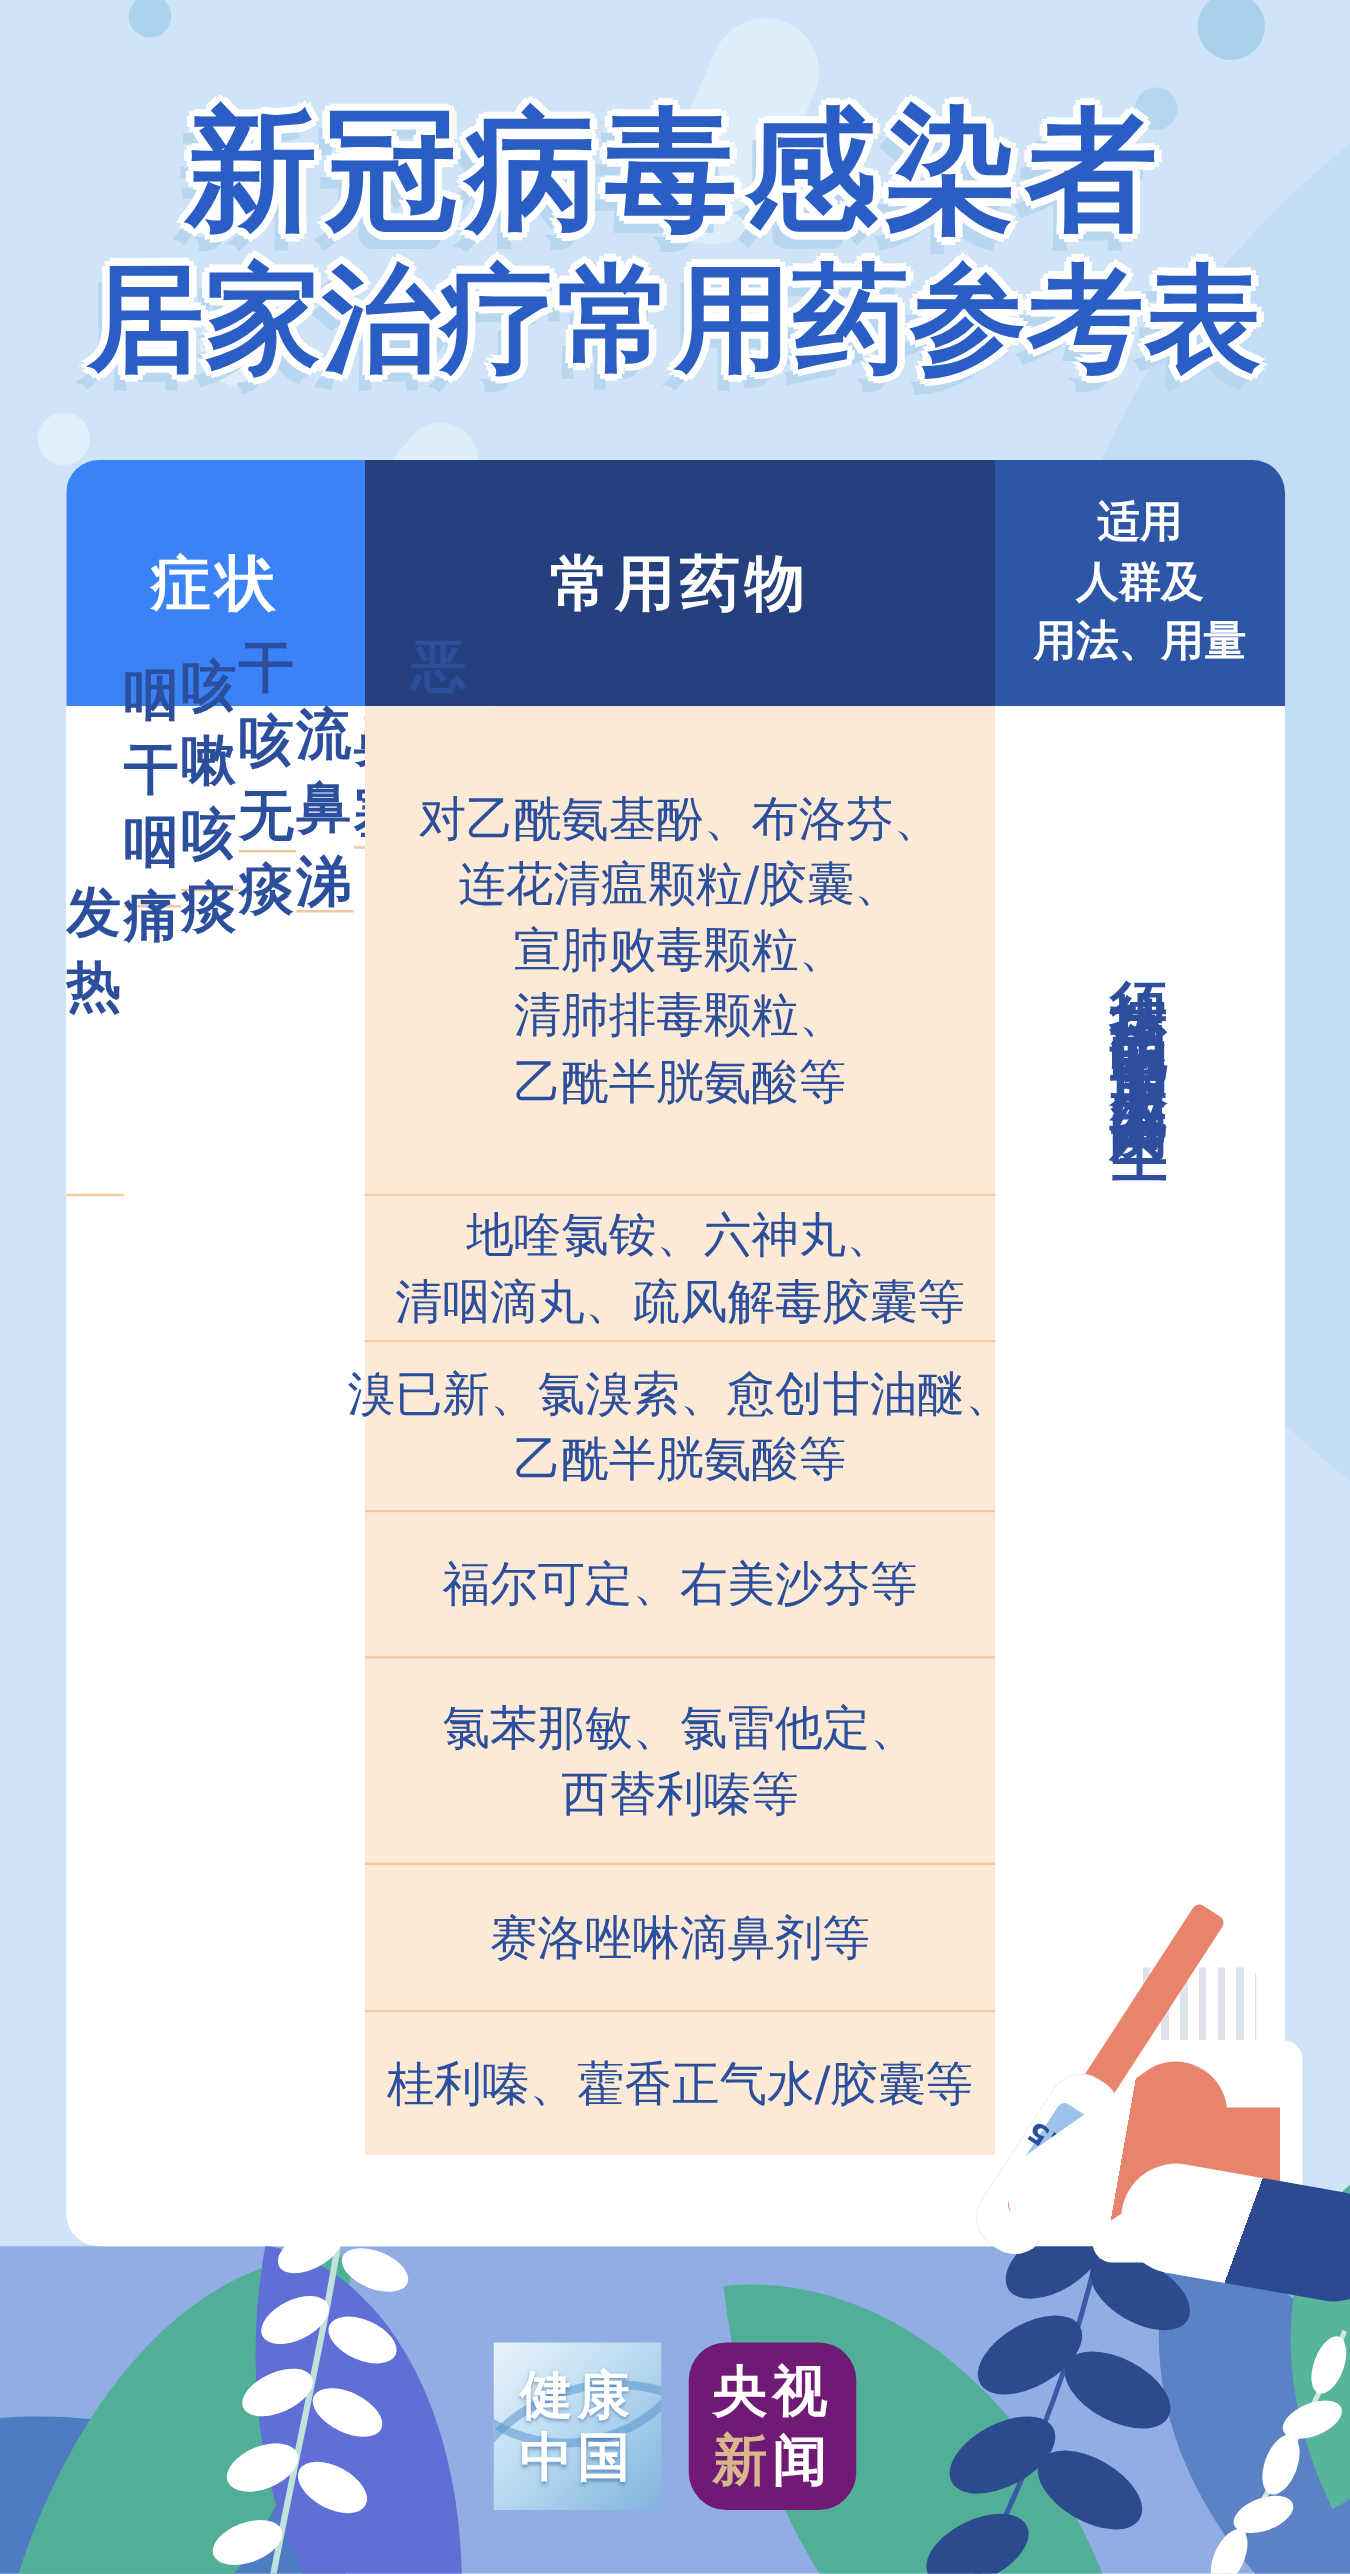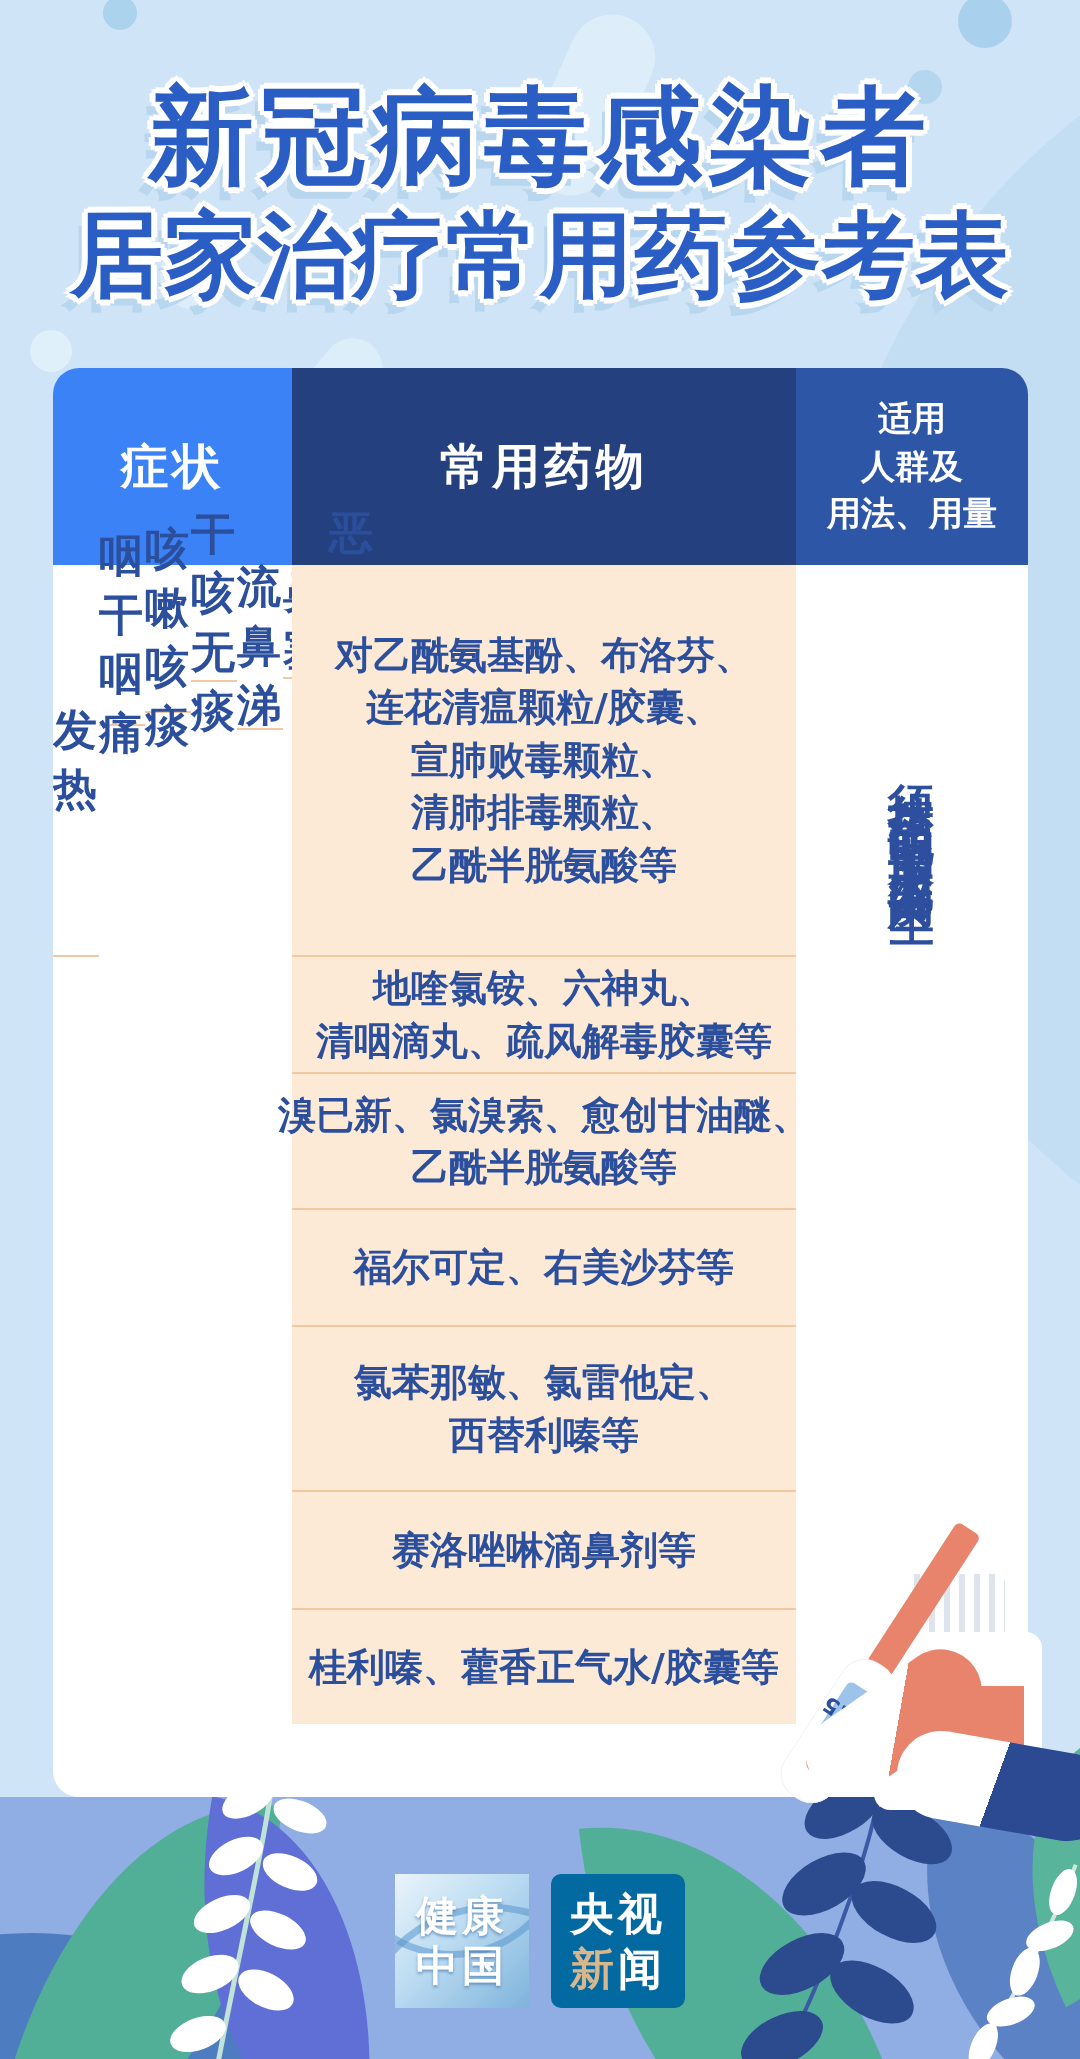--- a/index.html
+++ b/index.html
@@ -56,21 +56,21 @@
   .th-usage{width:232px;background:#2e56a7;font-size:34px;line-height:1.4;text-align:center;flex-direction:column;}
   .tbody{position:relative;display:flex;height:1232px;}
   .sym-col{width:239px;display:flex;flex-direction:row;}
   .med-col{width:504px;display:flex;flex-direction:column;}
   .sym-cell{background:#ffffff;display:flex;align-items:center;justify-content:center;
     border-bottom:2px solid #f0c9a2;box-sizing:border-box;}
   .med-cell{background:#fdead6;display:flex;flex-direction:column;align-items:center;justify-content:center;
     border-bottom:2px solid #f0c9a2;box-sizing:border-box;}
   .sym-cell:last-child,.med-cell:last-child{border-bottom:none;}
   .sym-label{font-size:44px;font-weight:900;color:#2b4f9c;letter-spacing:2px;}
-  .med-line{font-size:38px;font-weight:700;color:#2b4f9c;line-height:1.38;white-space:nowrap;}
+  .med-line{font-size:38px;font-weight:400;color:#2b4f9c;line-height:1.38;white-space:nowrap;}
   .usage-col{position:relative;width:232px;background:#ffffff;}
   .usage-note{
     position:absolute;top:182px;left:50%;transform:translateX(-50%);
     writing-mode:vertical-rl;text-orientation:upright;
     font-size:46px;font-weight:900;color:#2d4f9e;letter-spacing:9px;
   }
   
   .illo{position:absolute;z-index:6;}
   .thermo{left:862px;top:1452px;width:60px;height:392px;transform:rotate(33deg);
     display:flex;flex-direction:column;align-items:center;}
@@ -97,21 +97,21 @@
   .logo{width:134px;height:134px;display:flex;flex-direction:column;align-items:center;justify-content:center;}
   .logo-health{
     background:linear-gradient(135deg,#eaf4fb 0%,#bcdcf2 45%,#7fb3dc 100%);
     position:relative;overflow:hidden;justify-content:center;
   }
   .logo-health .swoosh1,.logo-health .swoosh2{
     content:"";position:absolute;border:7px solid rgba(90,150,205,.55);border-radius:50%;background:transparent;}
   .swoosh1{width:220px;height:220px;left:-60px;top:-150px;}
   .swoosh2{width:260px;height:260px;left:-40px;top:30px;border-color:rgba(50,110,180,.45);}
   .logo-health .t{position:relative;color:#fff;font-weight:900;font-size:42px;line-height:1.18;letter-spacing:4px;text-shadow:0 2px 3px rgba(40,90,150,.5);}
-  .logo-cctv{background:#0369a1;border-radius:10px;}
+  .logo-cctv{background:#701a75;border-radius:30px;}
   .logo-cctv .t{color:#fff;font-weight:900;font-size:44px;line-height:1.25;letter-spacing:4px;}
   .gold{color:#d9b78c;}
 </style>
 </head>
 <body>
 
 <div class="page">
 
   <div class="decor big-circle"></div>
   <div class="decor circle c1"></div>

